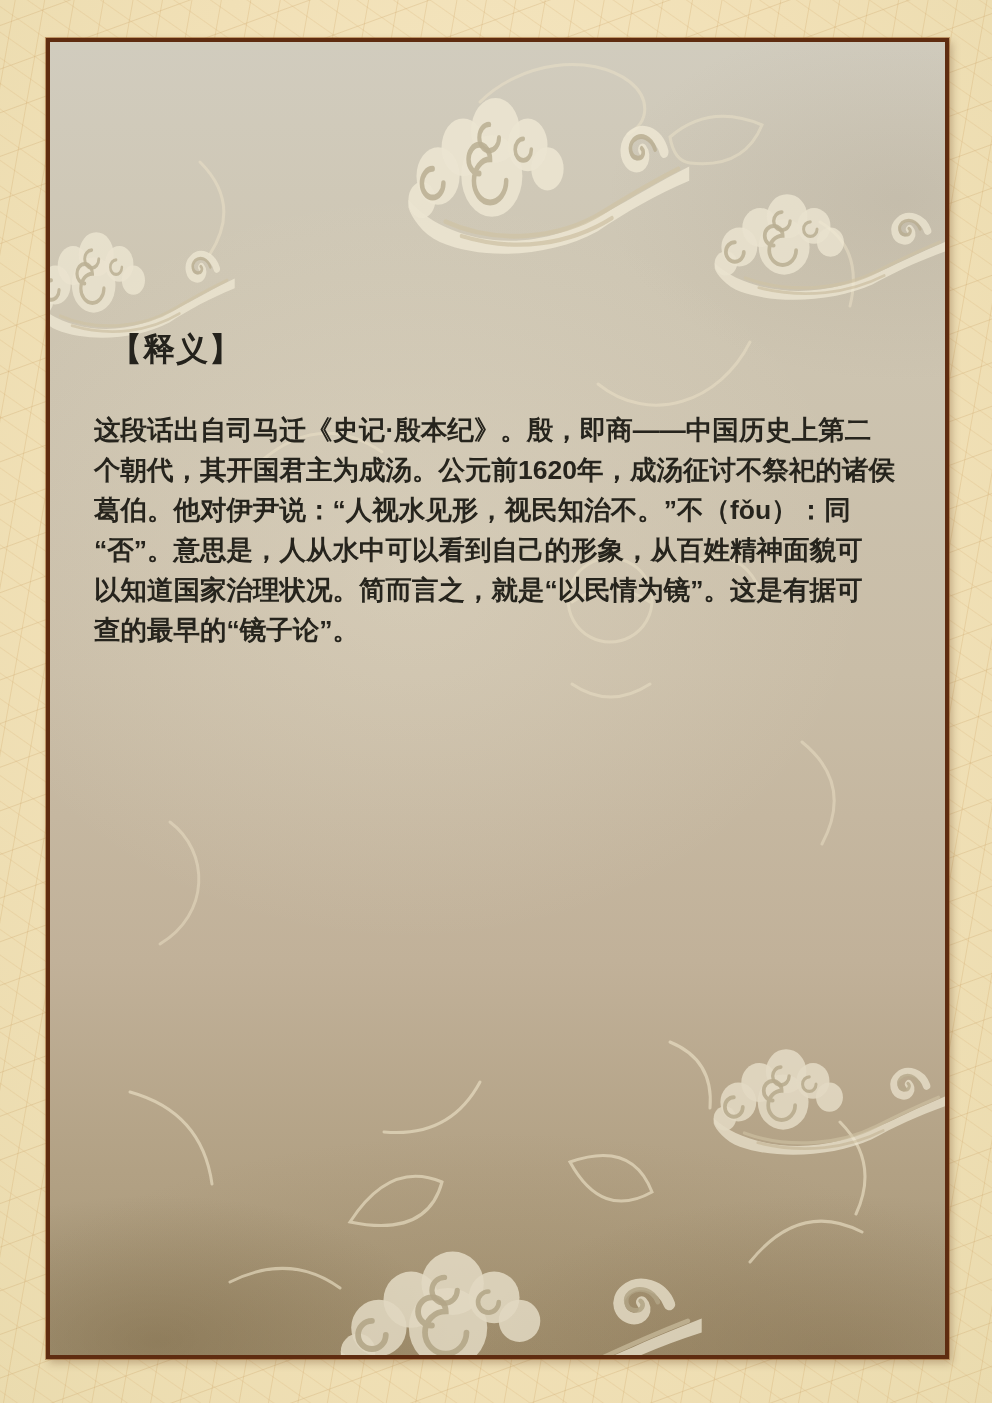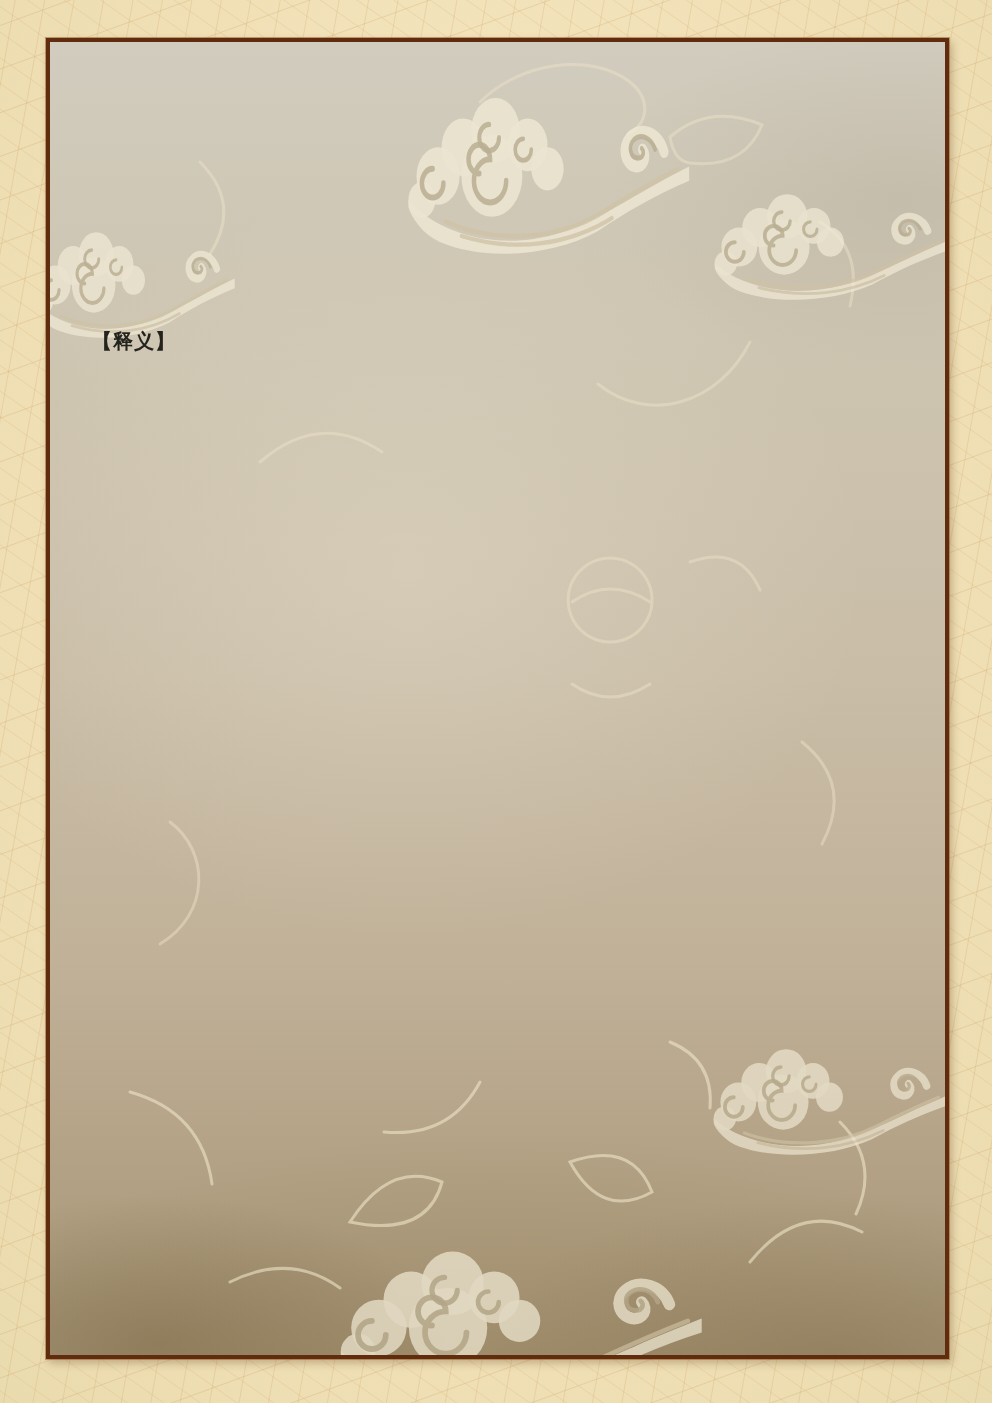--- a/index.html
+++ b/index.html
@@ -30,22 +30,22 @@
       radial-gradient(ellipse 420px 210px at 12% 99%, rgba(110,90,55,0.38), rgba(110,90,55,0) 70%),
       radial-gradient(ellipse 520px 230px at 88% 100%, rgba(115,92,58,0.30), rgba(115,92,58,0) 70%),
       radial-gradient(ellipse 700px 320px at 50% 102%, rgba(135,110,70,0.28), rgba(135,110,70,0) 78%),
       radial-gradient(ellipse 640px 520px at 40% 40%, rgba(238,231,213,0.30), rgba(238,231,213,0) 72%),
       radial-gradient(ellipse 420px 260px at 95% 12%, rgba(150,138,120,0.18), rgba(150,138,120,0) 70%),
       linear-gradient(180deg, #d1ccbe 0%, #cec6b3 18%, #c9bda7 48%, #c1b199 70%, #b2a184 86%, #a69677 100%);
   }
   .watermark { position: absolute; left: 0; top: 0; width: 100%; height: 100%; }
   .cloud { position: absolute; }
   .heading {
-    position: absolute; left: 42px; top: 286px;
-    font-size: 20px; font-weight: 700;
+    position: absolute; left: 60px; top: 286px;
+    font-size: 32px; font-weight: 700;
     color: #24221c; letter-spacing: 1px;
     white-space: nowrap;
   }
   .para {
     position: absolute; left: 44px;
     width: 822px;
     font-size: 26.5px; line-height: 40px;
     font-weight: 700; color: #26241d;
     white-space: pre-line;
     text-align: justify;
@@ -123,14 +123,20 @@
         <use href="#ruyi-cloud"></use>
       </svg>
     <svg class="cloud" style="left:645px; top:995px; width:254px; height:122px; opacity:.75" viewBox="0 0 340 150" preserveAspectRatio="none">
         <use href="#ruyi-cloud"></use>
       </svg>
     <svg class="cloud" style="left:262px; top:1192px; width:392px; height:176px; opacity:.8" viewBox="0 0 340 150" preserveAspectRatio="none">
         <use href="#ruyi-cloud"></use>
       </svg>
 
     <div class="heading">【释义】</div>
+    <div class="para para-1">这段话出自司马迁《史记·殷本纪》。殷，即商——中国历史上第二
+个朝代，其开国君主为成汤。公元前1620年，成汤征讨不祭祀的诸侯
+葛伯。他对伊尹说：“人视水见形，视民知治不。”不（fǒu）：同
+“否”。意思是，人从水中可以看到自己的形象，从百姓精神面貌可
+以知道国家治理状况。简而言之，就是“以民情为镜”。这是有据可
+查的最早的“镜子论”。</div>
   </div>
 </div>
 
 </body></html>

